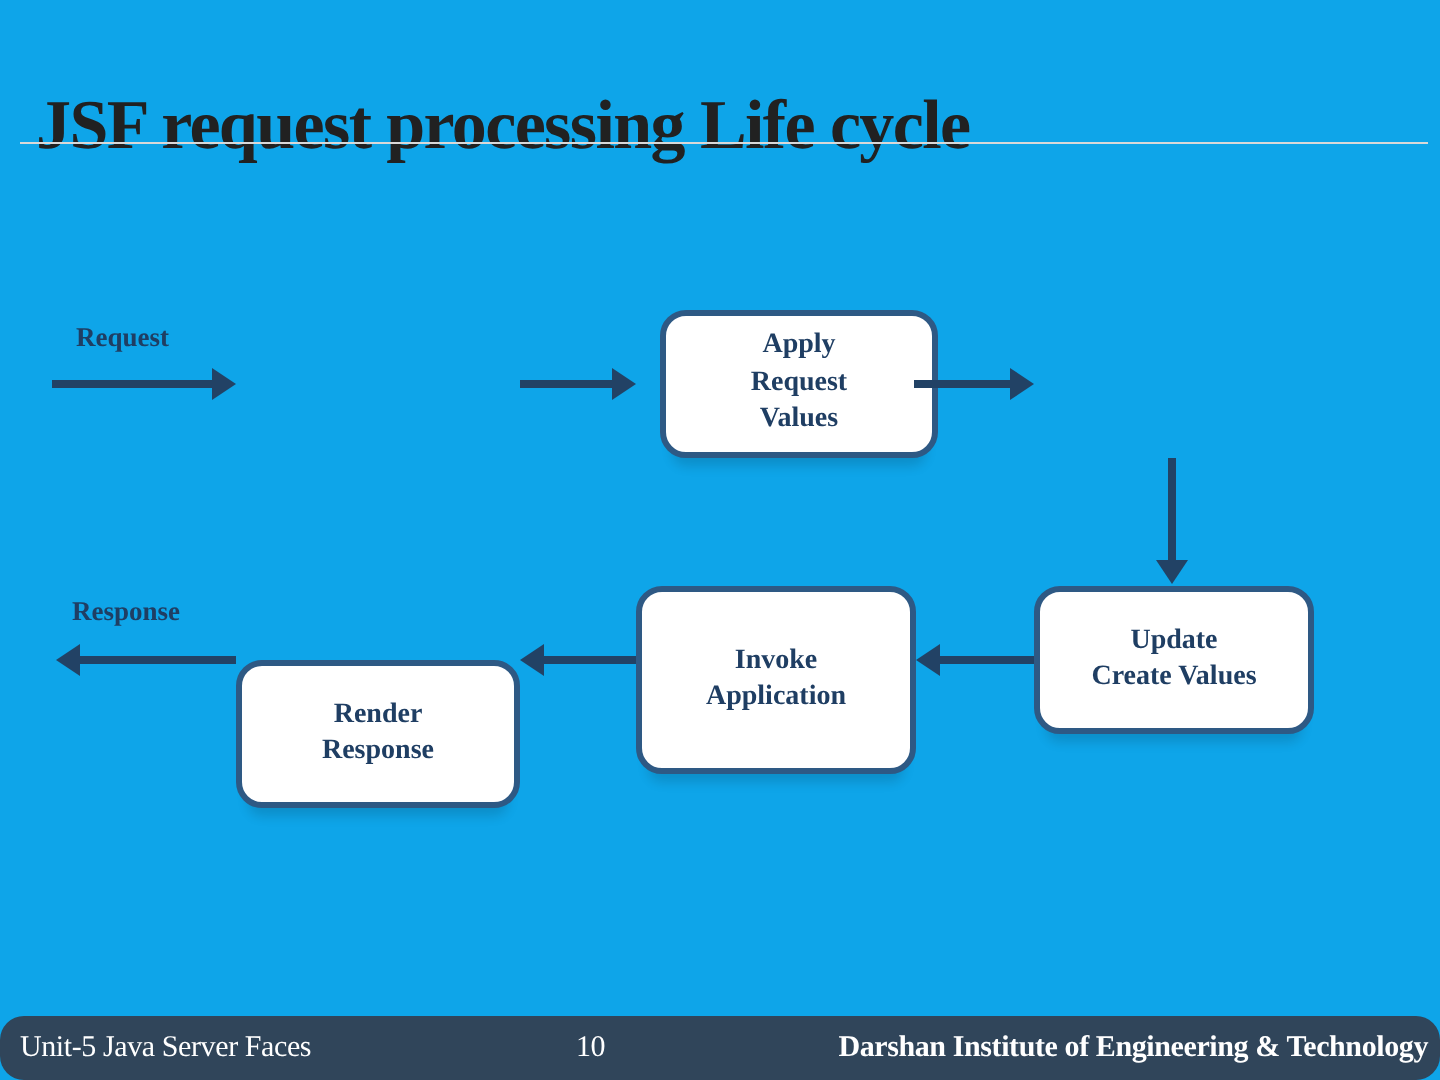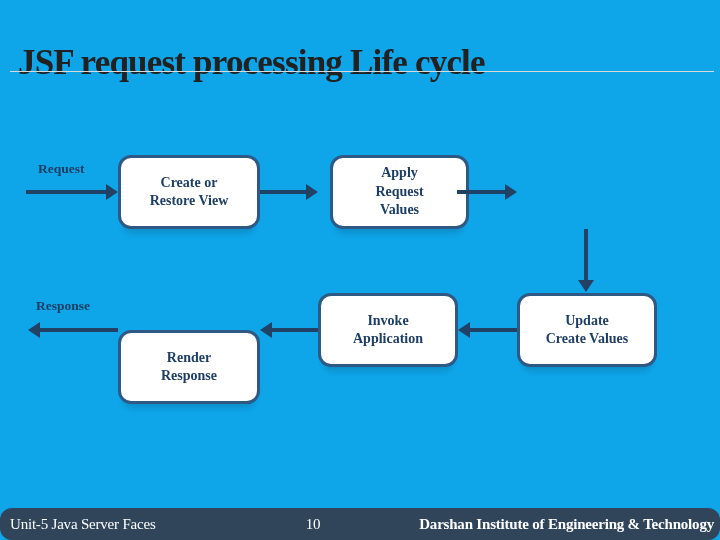--- a/index.html
+++ b/index.html
@@ -40,21 +40,21 @@
     font-size:14px;font-weight:700;line-height:1.32;
     display:flex;align-items:center;justify-content:center;
     text-align:center;
     white-space:pre-line;
     box-shadow:0 10px 6px -6px rgba(0,0,0,0.14);
   }
   .box-1{left:118px;top:155px;width:142px;height:74px;}
   .box-2{left:318px;top:155px;width:139px;height:74px;margin-left:12px;}
   .box-3{left:517px;top:155px;width:138px;height:74px;}
   .box-4{left:118px;top:293px;width:142px;height:74px;margin-top:37px;}
-  .box-5{left:318px;top:293px;width:140px;height:74px;}
+  .box-5{left:318px;top:293px;width:140px;height:94px;}
   .box-6{left:517px;top:293px;width:140px;height:74px;}
   .flow-label{
     position:absolute;
     color:var(--box_text);
     font-size:13.5px;font-weight:700;
   }
   .lbl-request{left:38px;top:161px;}
   .lbl-response{left:36px;top:298px;}
   .h-line{position:absolute;height:4px;background:var(--navy);}
   .v-line{position:absolute;width:4px;background:var(--navy);}
@@ -79,36 +79,34 @@
   .footer{
     position:absolute;left:0;right:0;top:508px;height:32px;
     background:var(--footer_bg);
     color:#ffffff;
     display:flex;align-items:center;
     font-size:15px;
     letter-spacing:-0.2px;
     border-radius:12px;
   }
   .footer-left{position:absolute;left:10px;font-weight:400;}
-  .footer-page{position:absolute;left:288px;width:50px;text-align:center;font-weight:400;}
+  .footer-page{position:absolute;left:288px;width:50px;text-align:left;font-weight:400;}
   .footer-right{position:absolute;right:6px;font-weight:700;}
 </style>
 </head>
 <body>
 
 <div class="slide">
 
   <h1 class="title">JSF request processing Life cycle</h1>
   <div class="divider"></div>
 
   <span class="flow-label lbl-request">Request</span>
   <span class="flow-label lbl-response">Response</span>
 
-  <div class="fbox box-1">Create or
-Restore View</div>
   <div class="fbox box-2">Apply
 Request
 Values</div>
 
   <div class="fbox box-4">Render
 Response</div>
   <div class="fbox box-5">Invoke
 Application</div>
   <div class="fbox box-6">Update
 Create Values</div>

